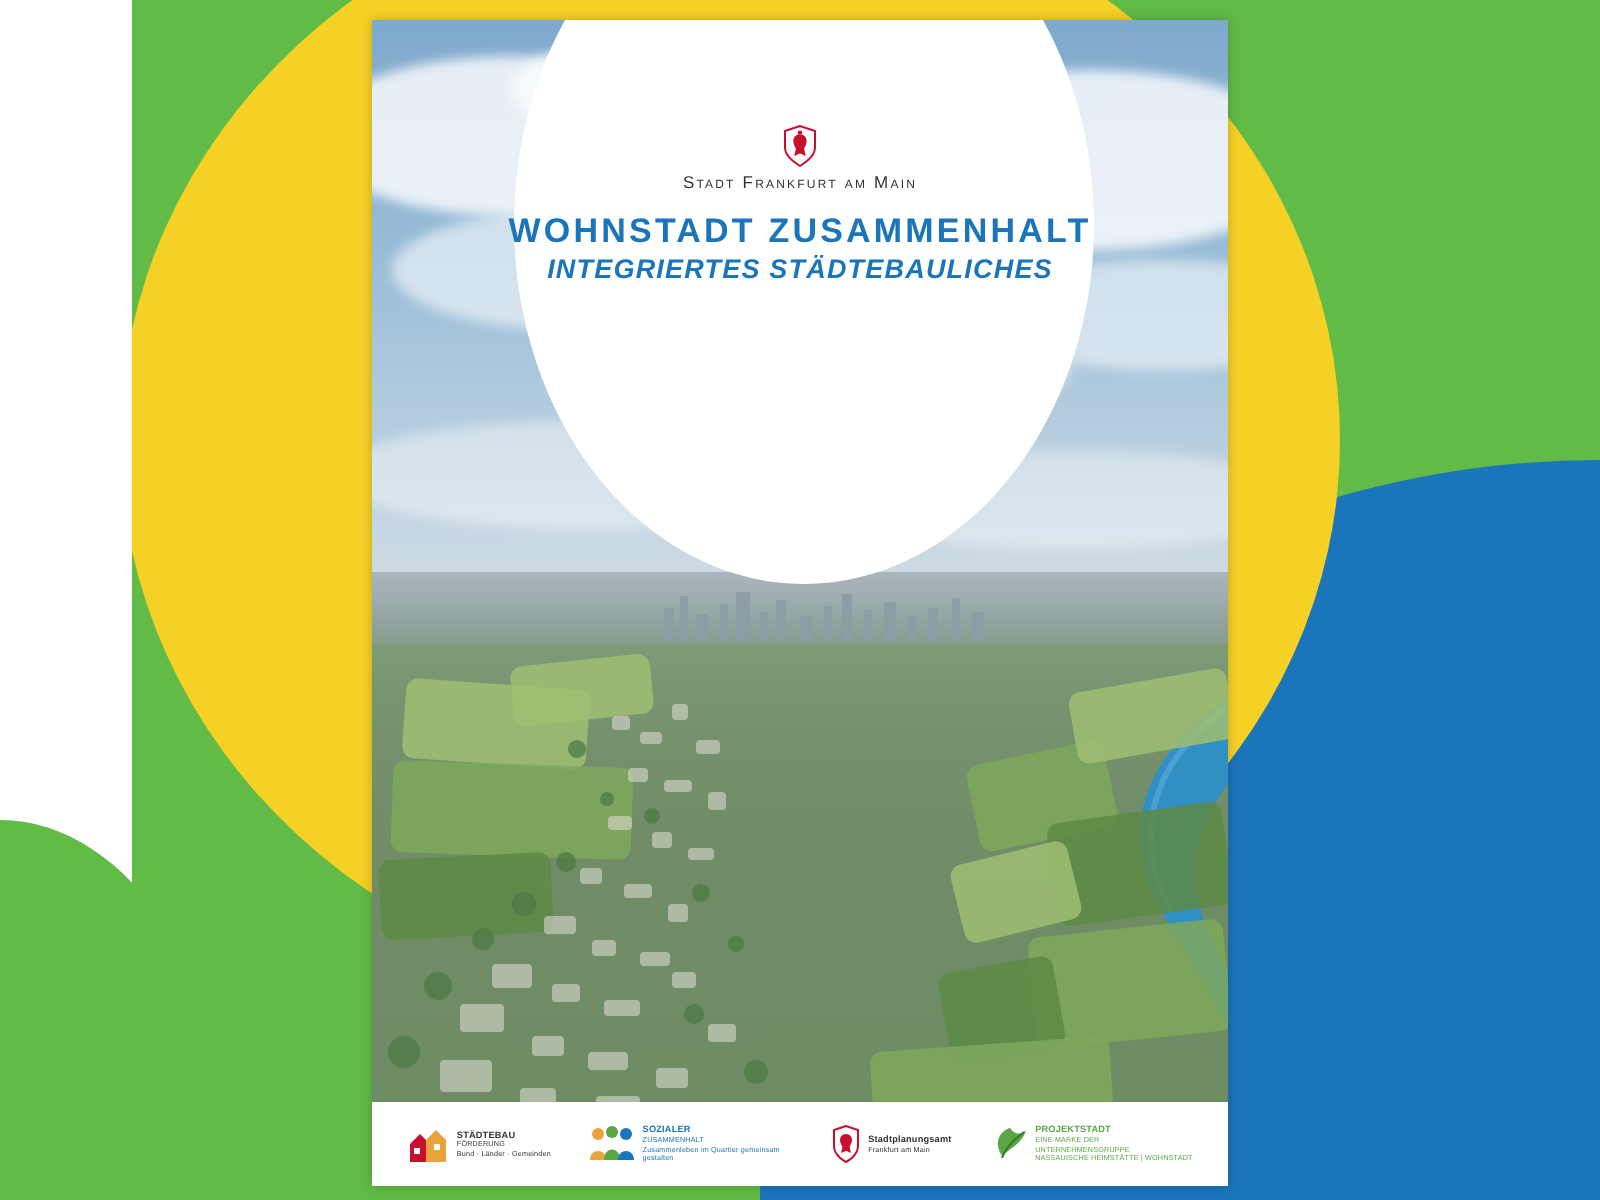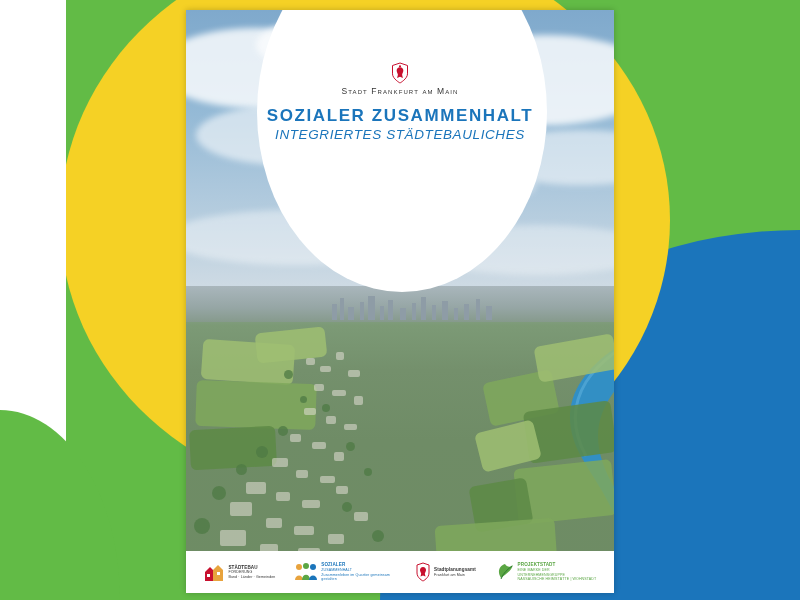--- a/index.html
+++ b/index.html
@@ -186,21 +186,21 @@
     font-size: 74px;
     font-weight: bold;
     letter-spacing: 1px;
     color: #1B75BB;
     line-height: 0.95;
     margin: 2px 0 10px 0;
   }
   .subtitle {
     font-size: 13.5px;
     font-style: italic;
-    font-weight: normal;
+    font-weight: bold;
     letter-spacing: 0.6px;
     color: #1B75BB;
     line-height: 1.35;
   }
 
   
   .footer {
     position: absolute;
     left: 0; bottom: 0;
     width: 428px; height: 42px;
@@ -341,21 +341,21 @@
 
     <div class="title-block">
       <div class="crest">
         <svg class="crest-eagle" viewBox="0 0 24 26">
           <path d="M12 1 L3 4 L3 14 C3 20 12 25 12 25 C12 25 21 20 21 14 L21 4 Z" fill="#ffffff" stroke="#C8102E" stroke-width="1.2"></path>
           <path d="M12 6 C9.5 6 8 8 8 10 C8 12 9 13 9.5 15 L8.5 19 L12 17.5 L15.5 19 L14.5 15 C15 13 16 12 16 10 C16 8 14.5 6 12 6 Z" fill="#C8102E"></path>
           <circle cx="12" cy="5" r="1.3" fill="#C8102E"></circle>
         </svg>
         <span class="crest-arc">Stadt Frankfurt am Main</span>
       </div>
-      <div class="kicker">SOZIALER ZUSAMMENHALT</div>
+      <div class="kicker">WOHNSTADT ZUSAMMENHALT</div>
       <div class="subtitle">INTEGRIERTES STÄDTEBAULICHES</div>
     </div>
 
     <div class="footer">
 
       <div class="logo">
         <svg class="logo-mark" width="22" height="22" viewBox="0 0 22 22">
           <path d="M2 20 L2 11 L7 6 L12 11 L12 20 Z" fill="#C8102E"></path>
           <path d="M10 20 L10 9 L15 4 L20 9 L20 20 Z" fill="#E8A33D"></path>
           <rect x="4" y="13" width="3" height="3" fill="#ffffff"></rect>

